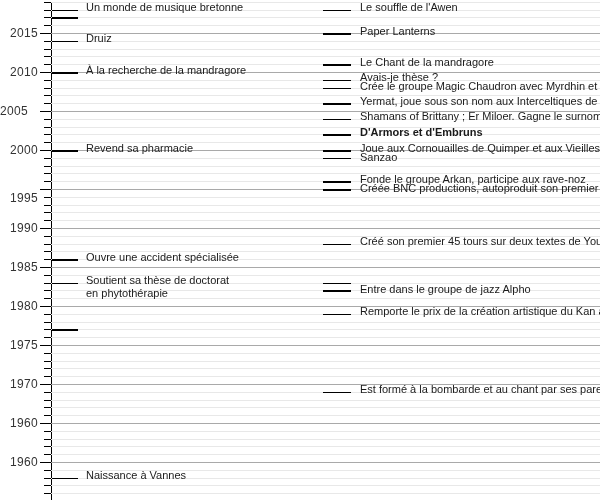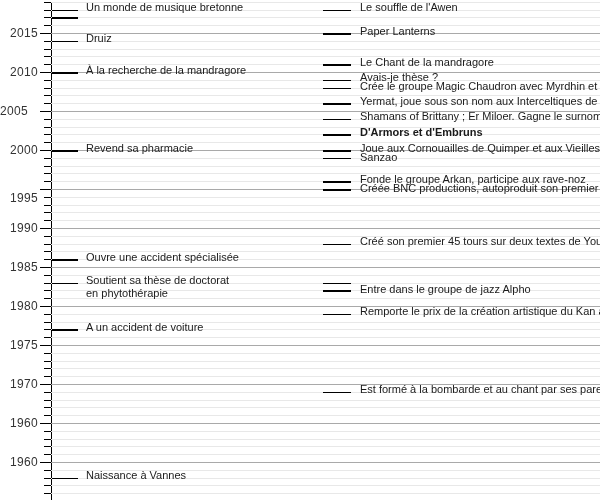--- a/index.html
+++ b/index.html
@@ -187,21 +187,20 @@
     <div class="event-tick" style="left: 52px; width: 26px; top: 72px;"></div>
     <div class="event-label" style="left: 86px; top: 63.5px;">À la recherche de la mandragore</div>
     <div class="event-tick" style="left: 52px; width: 26px; top: 150px;"></div>
     <div class="event-label" style="left: 86px; top: 141.5px;">Revend sa pharmacie</div>
     <div class="event-tick" style="left: 52px; width: 26px; top: 259.2px;"></div>
     <div class="event-label" style="left: 86px; top: 250.7px;">Ouvre une accident spécialisée</div>
     <div class="event-tick" style="left: 52px; width: 26px; top: 282.6px;"></div>
     <div class="event-label" style="left: 86px; top: 274.1px;">Soutient sa thèse de doctorat
 en phytothérapie</div>
     <div class="event-tick" style="left: 52px; width: 26px; top: 329.4px;"></div>
-    <div class="event-label" style="left: 86px; top: 320.9px;">A un accident de voiture</div>
     <div class="event-tick" style="left: 52px; width: 26px; top: 477.6px;"></div>
     <div class="event-label" style="left: 86px; top: 469.1px;">Naissance à Vannes</div>
     <div class="event-tick" style="left: 323px; width: 28px; top: 9.6px;"></div>
     <div class="event-label" style="left: 360px; top: 1.1px;">Le souffle de l'Awen</div>
     <div class="event-tick" style="left: 323px; width: 28px; top: 33px;"></div>
     <div class="event-label" style="left: 360px; top: 24.5px;">Paper Lanterns</div>
     <div class="event-tick" style="left: 323px; width: 28px; top: 64.2px;"></div>
     <div class="event-label" style="left: 360px; top: 55.7px;">Le Chant de la mandragore</div>
     <div class="event-tick" style="left: 323px; width: 28px; top: 79.8px;"></div>
     <div class="event-label" style="left: 360px; top: 71.3px;">Avais-je thèse ?</div>

